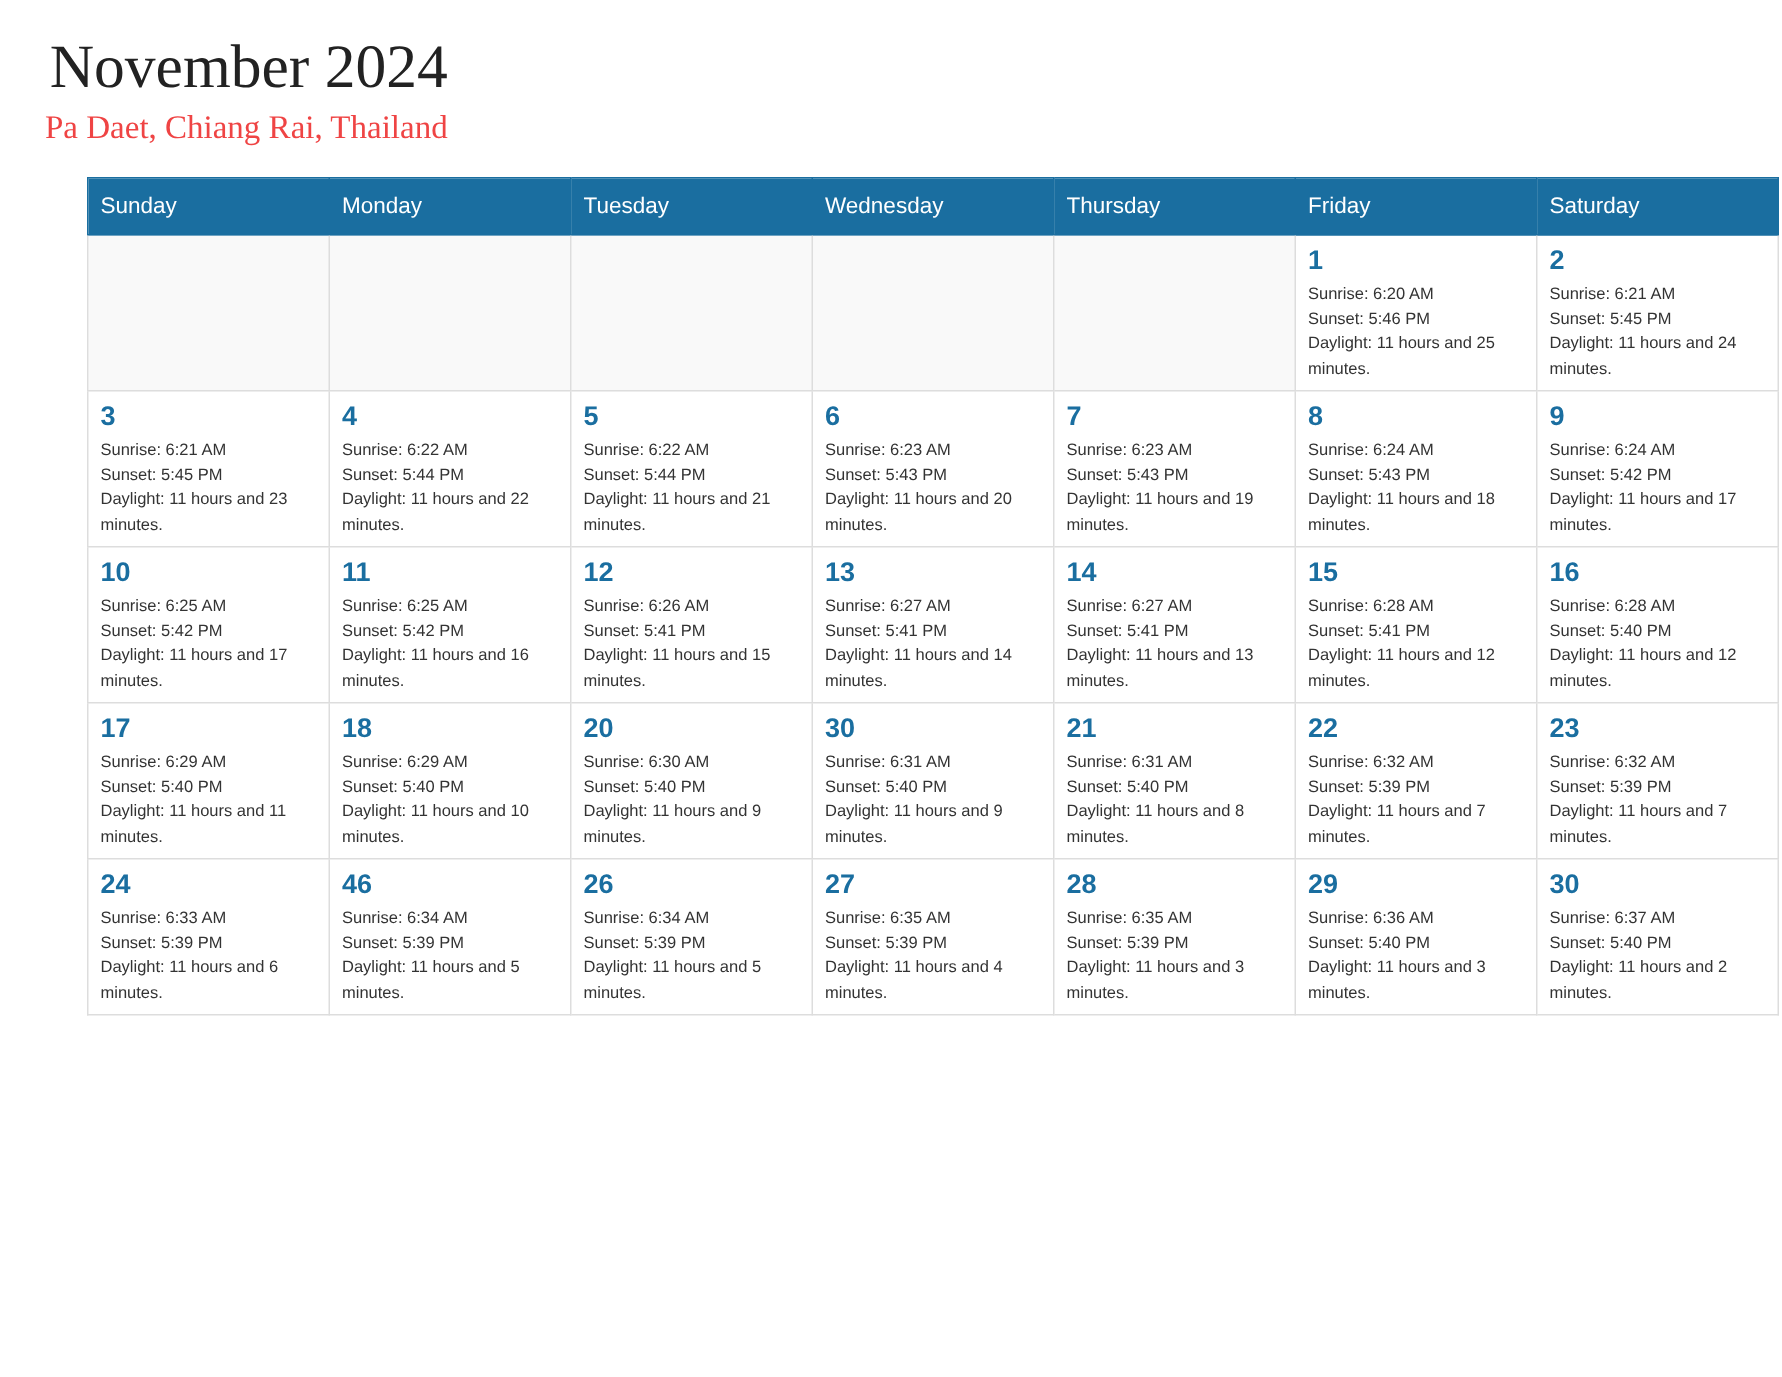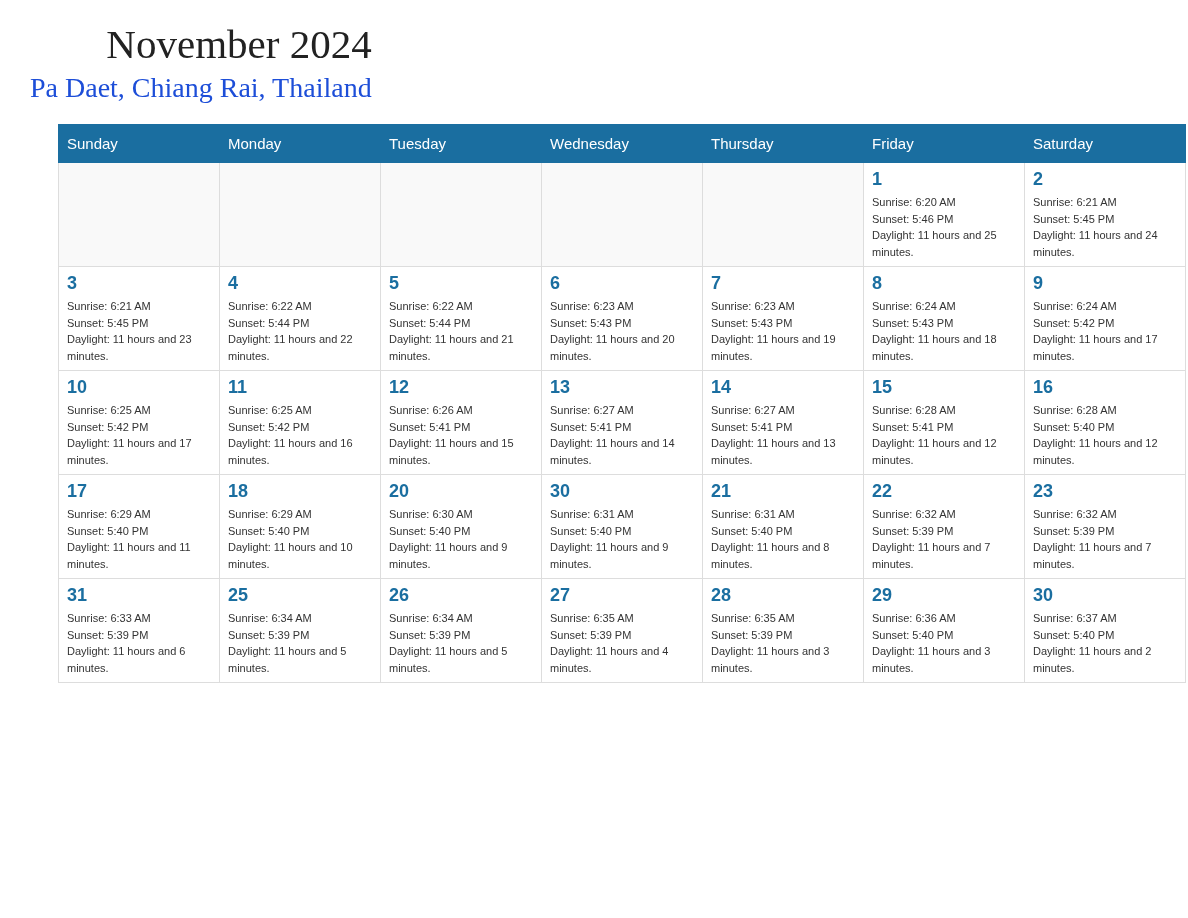--- a/index.html
+++ b/index.html
@@ -31,22 +31,22 @@
     .title-section {
       text-align: right;
     }
     .page-title {
       font-size: 41px;
       font-weight: normal;
       color: #222;
       font-family: Georgia, serif;
     }
     .subtitle {
-      font-size: 28px;
-      color: #1d4ed8;
+      font-size: 22px;
+      color: #ef4444;
       font-family: Georgia, serif;
       margin-top: 4px;
     }
     .calendar {
       width: 100%;
       border-collapse: collapse;
       border: 1px solid #ccc;
       margin-left: 28px;
     }
     .calendar th {
@@ -225,25 +225,25 @@
           <span class="day-number">22</span>
           <div class="day-info">Sunrise: 6:32 AM<br>Sunset: 5:39 PM<br>Daylight: 11 hours and 7 minutes.</div>
         </td>
         <td>
           <span class="day-number">23</span>
           <div class="day-info">Sunrise: 6:32 AM<br>Sunset: 5:39 PM<br>Daylight: 11 hours and 7 minutes.</div>
         </td>
       </tr>
       <tr>
         <td>
-          <span class="day-number">31</span>
+          <span class="day-number">24</span>
           <div class="day-info">Sunrise: 6:33 AM<br>Sunset: 5:39 PM<br>Daylight: 11 hours and 6 minutes.</div>
         </td>
         <td>
-          <span class="day-number">25</span>
+          <span class="day-number">46</span>
           <div class="day-info">Sunrise: 6:34 AM<br>Sunset: 5:39 PM<br>Daylight: 11 hours and 5 minutes.</div>
         </td>
         <td>
           <span class="day-number">26</span>
           <div class="day-info">Sunrise: 6:34 AM<br>Sunset: 5:39 PM<br>Daylight: 11 hours and 5 minutes.</div>
         </td>
         <td>
           <span class="day-number">27</span>
           <div class="day-info">Sunrise: 6:35 AM<br>Sunset: 5:39 PM<br>Daylight: 11 hours and 4 minutes.</div>
         </td>

